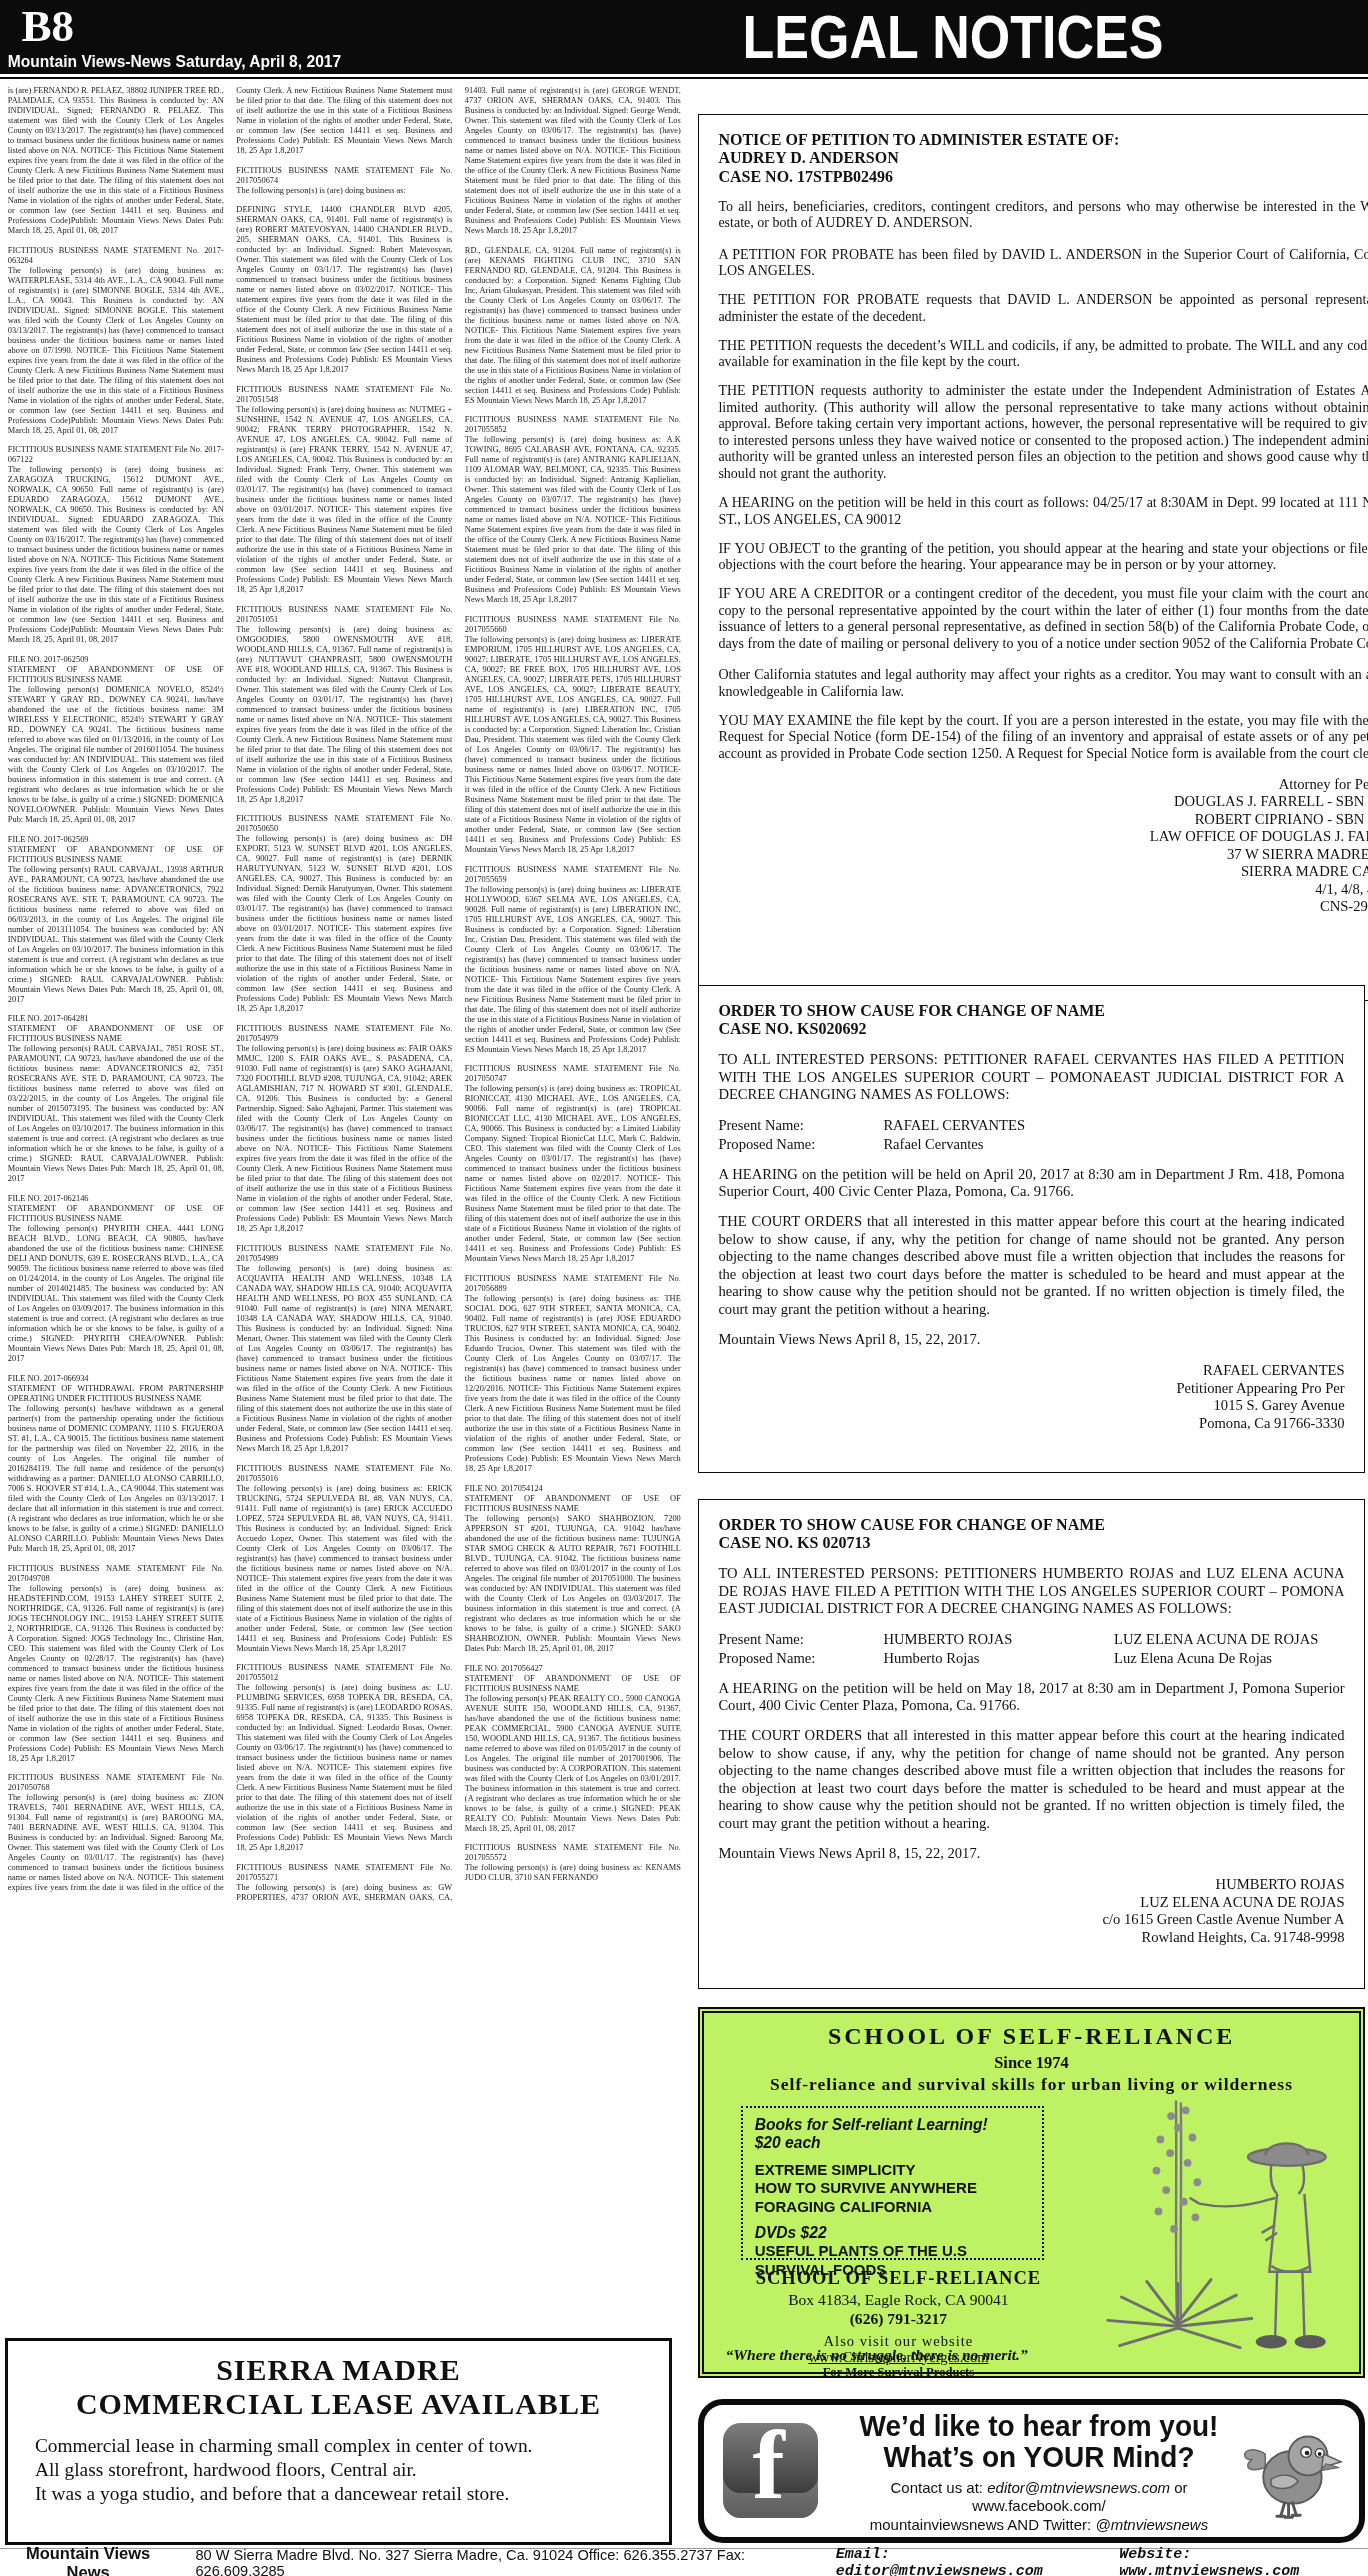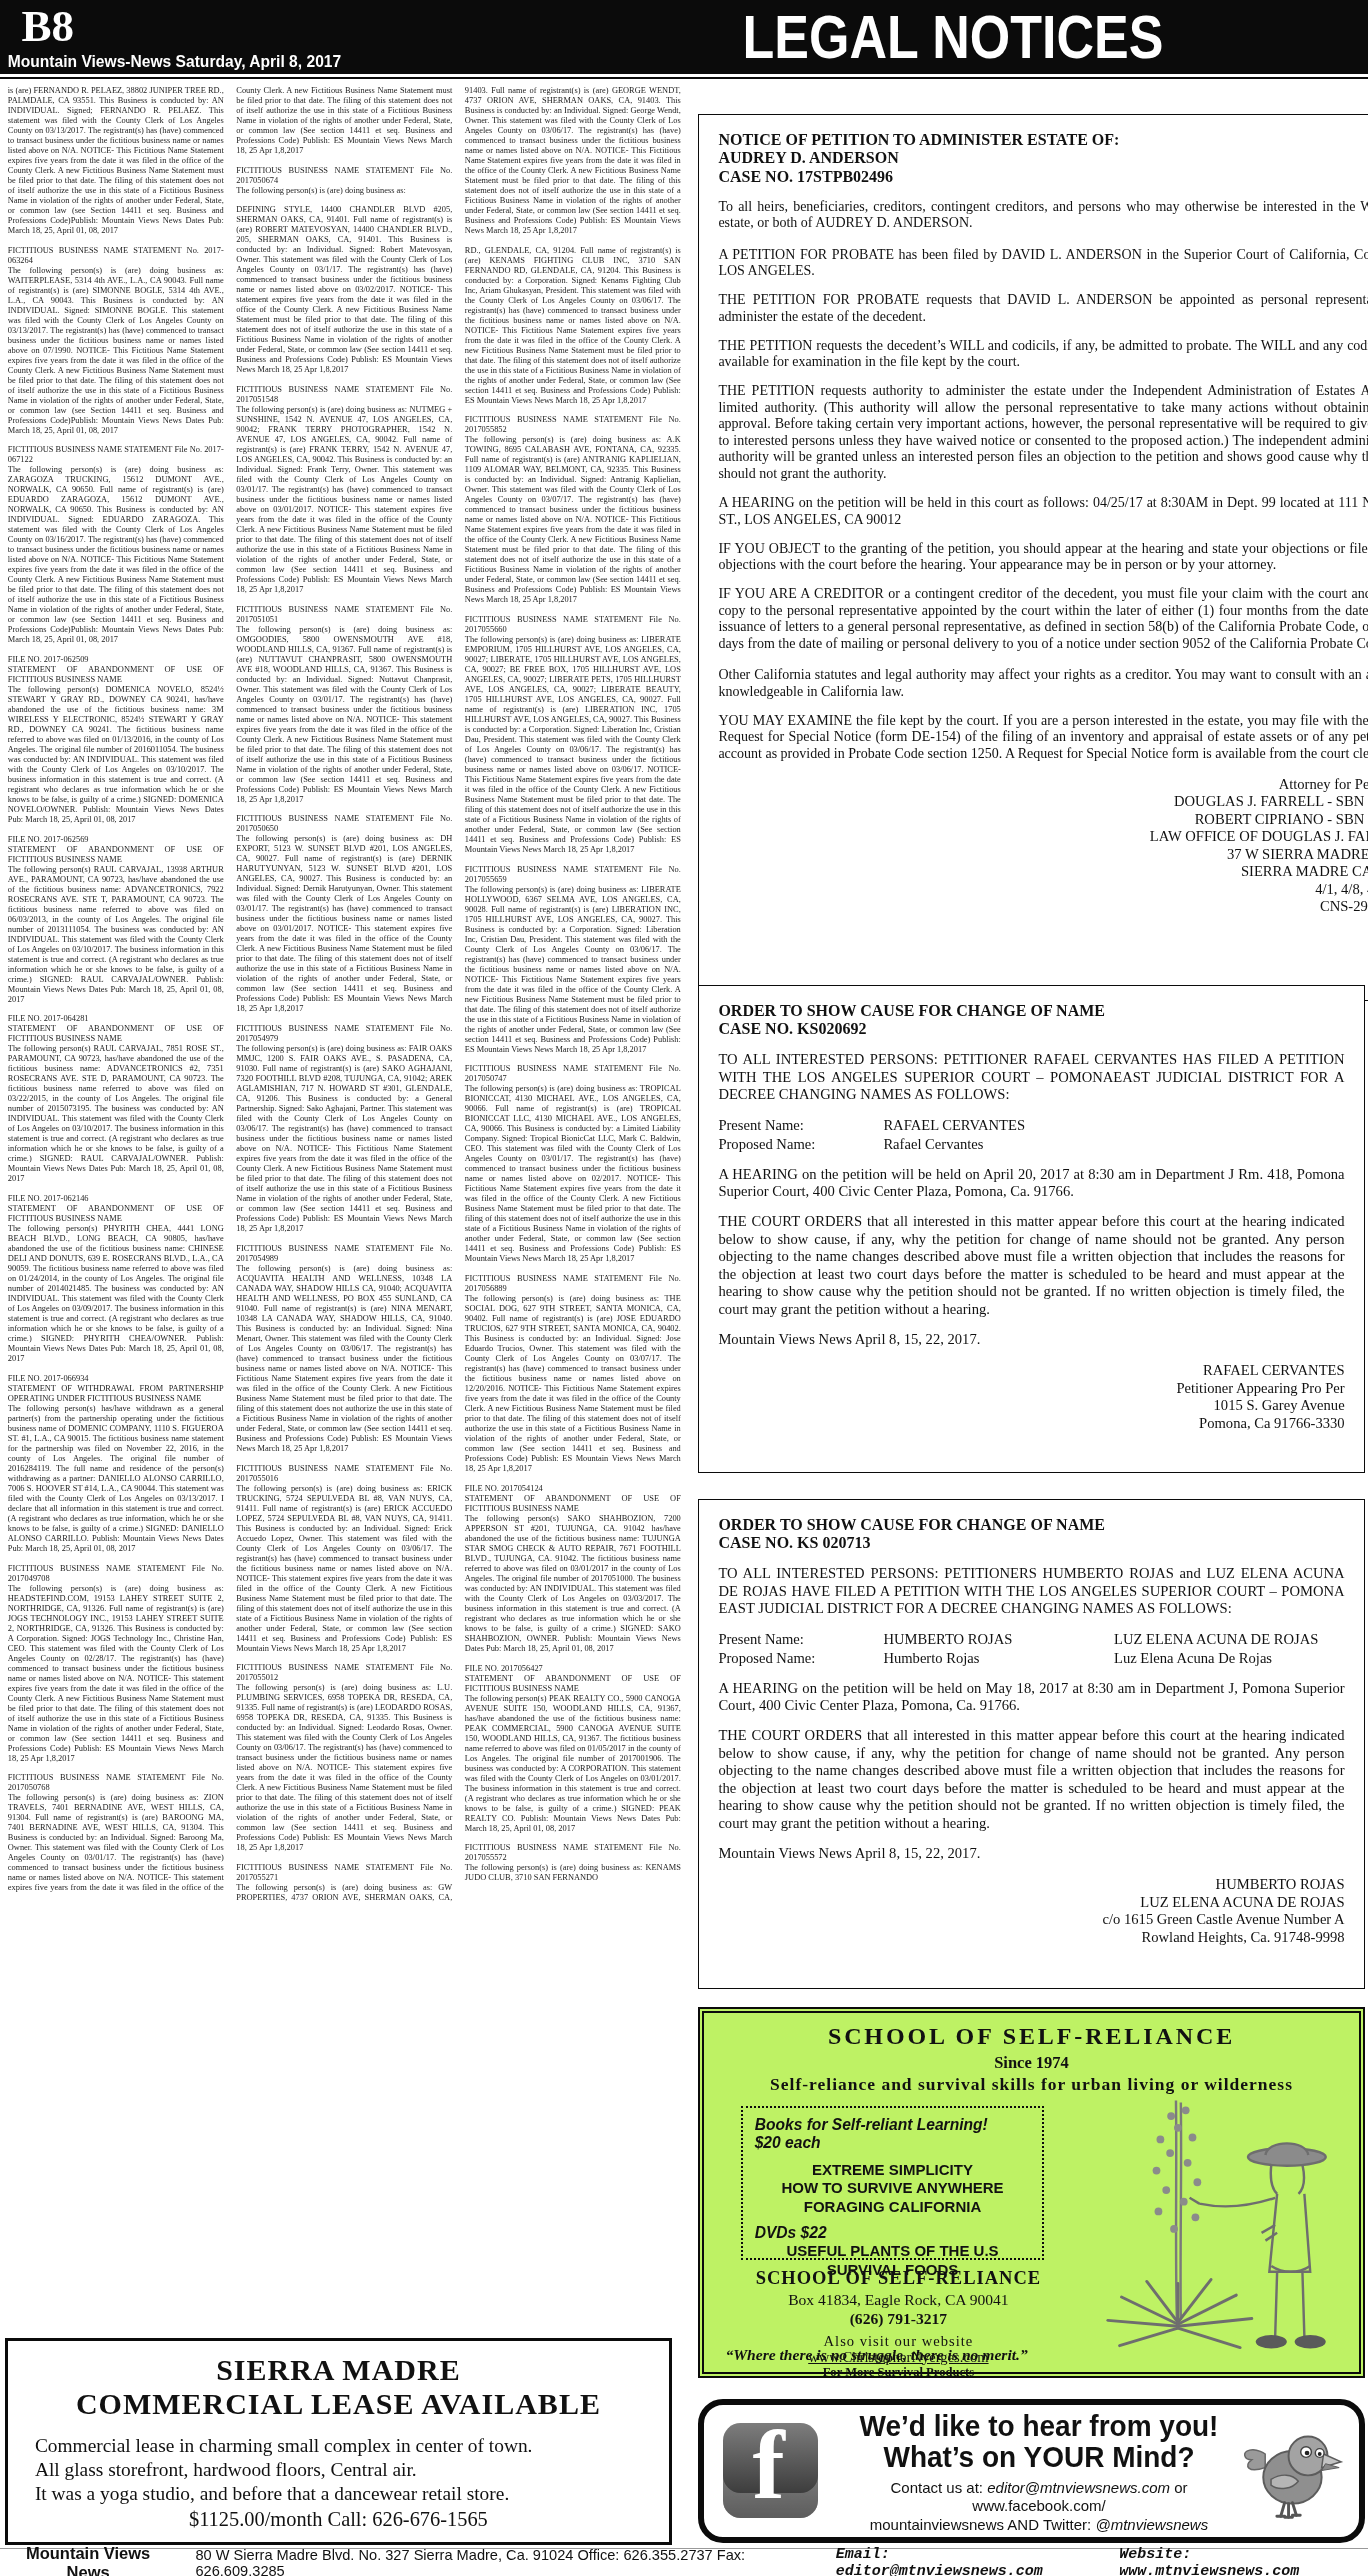--- a/index.html
+++ b/index.html
@@ -34,21 +34,21 @@
   .names2{display:grid;grid-template-columns:165px 1fr;font-size:14.6px;line-height:18.5px;margin-top:12.6px;}
   
   .school{position:absolute;left:698px;top:2007px;width:667px;height:371px;border:6.8px double #0b0b0b;
           box-sizing:border-box;background:#bef264;}
   .sch-title{text-align:center;font-weight:bold;font-size:24px;letter-spacing:2.9px;margin-top:9.7px;}
   .sch-since{text-align:center;font-weight:bold;font-size:16.5px;margin-top:2.9px;}
   .sch-tag{text-align:center;font-weight:bold;font-size:17.5px;letter-spacing:1px;margin-top:1.9px;}
   .sch-dotted{position:absolute;left:37px;top:93px;width:303px;height:154px;border:2.9px dotted #0b0b0b;
               padding:7.8px 11.7px;font-family:"Liberation Sans",sans-serif;box-sizing:border-box;}
   .sch-bt{font-weight:bold;font-style:italic;font-size:15.6px;line-height:18.5px;}
-  .sch-li{font-weight:bold;font-size:15px;line-height:18.5px;text-align:center;}
+  .sch-li{font-weight:bold;font-size:15px;line-height:18.5px;}
   .sch-addr{position:absolute;left:19.4px;top:255px;width:350px;text-align:center;}
   .sch-n2{font-weight:bold;font-size:18.5px;letter-spacing:1px;}
   .sch-a{font-size:15.6px;margin-top:1.9px;}
   .sch-p{font-weight:bold;font-size:15.6px;margin-top:1px;}
   .sch-w1{font-size:14.6px;letter-spacing:1px;}
   .sch-w2{font-size:14.6px;text-decoration:underline;text-align:center;}
   .sch-w3{font-weight:bold;font-size:12.6px;}
   .sch-quote{position:absolute;left:21.4px;bottom:7.8px;font-weight:bold;font-style:italic;font-size:15.6px;}
   .sch-art{position:absolute;right:5.8px;top:68px;}
   
@@ -376,21 +376,20 @@
   <div class="lease">
     <div class="lease-title">
       <span>SIERRA MADRE</span><br>
       <span>COMMERCIAL LEASE AVAILABLE</span>
     </div>
     <div class="lease-body">
         <div>Commercial lease in charming small complex in center of town.</div>
         <div>All glass storefront, hardwood floors, Central air.</div>
         <div>It was a yoga studio, and before that a dancewear retail store.</div>
       </div>
-    <div class="lease-price">$1125.00/month     Call:  626-676-1565</div>
   </div>
 
   <div class="contact">
     <div class="fb">
         <span>f</span>
       </div>
     <div class="c-text">
       <div class="c-l1">We’d like to hear from you!</div>
       <div class="c-l1">What’s on YOUR Mind?</div>
       <div class="c-l3">

